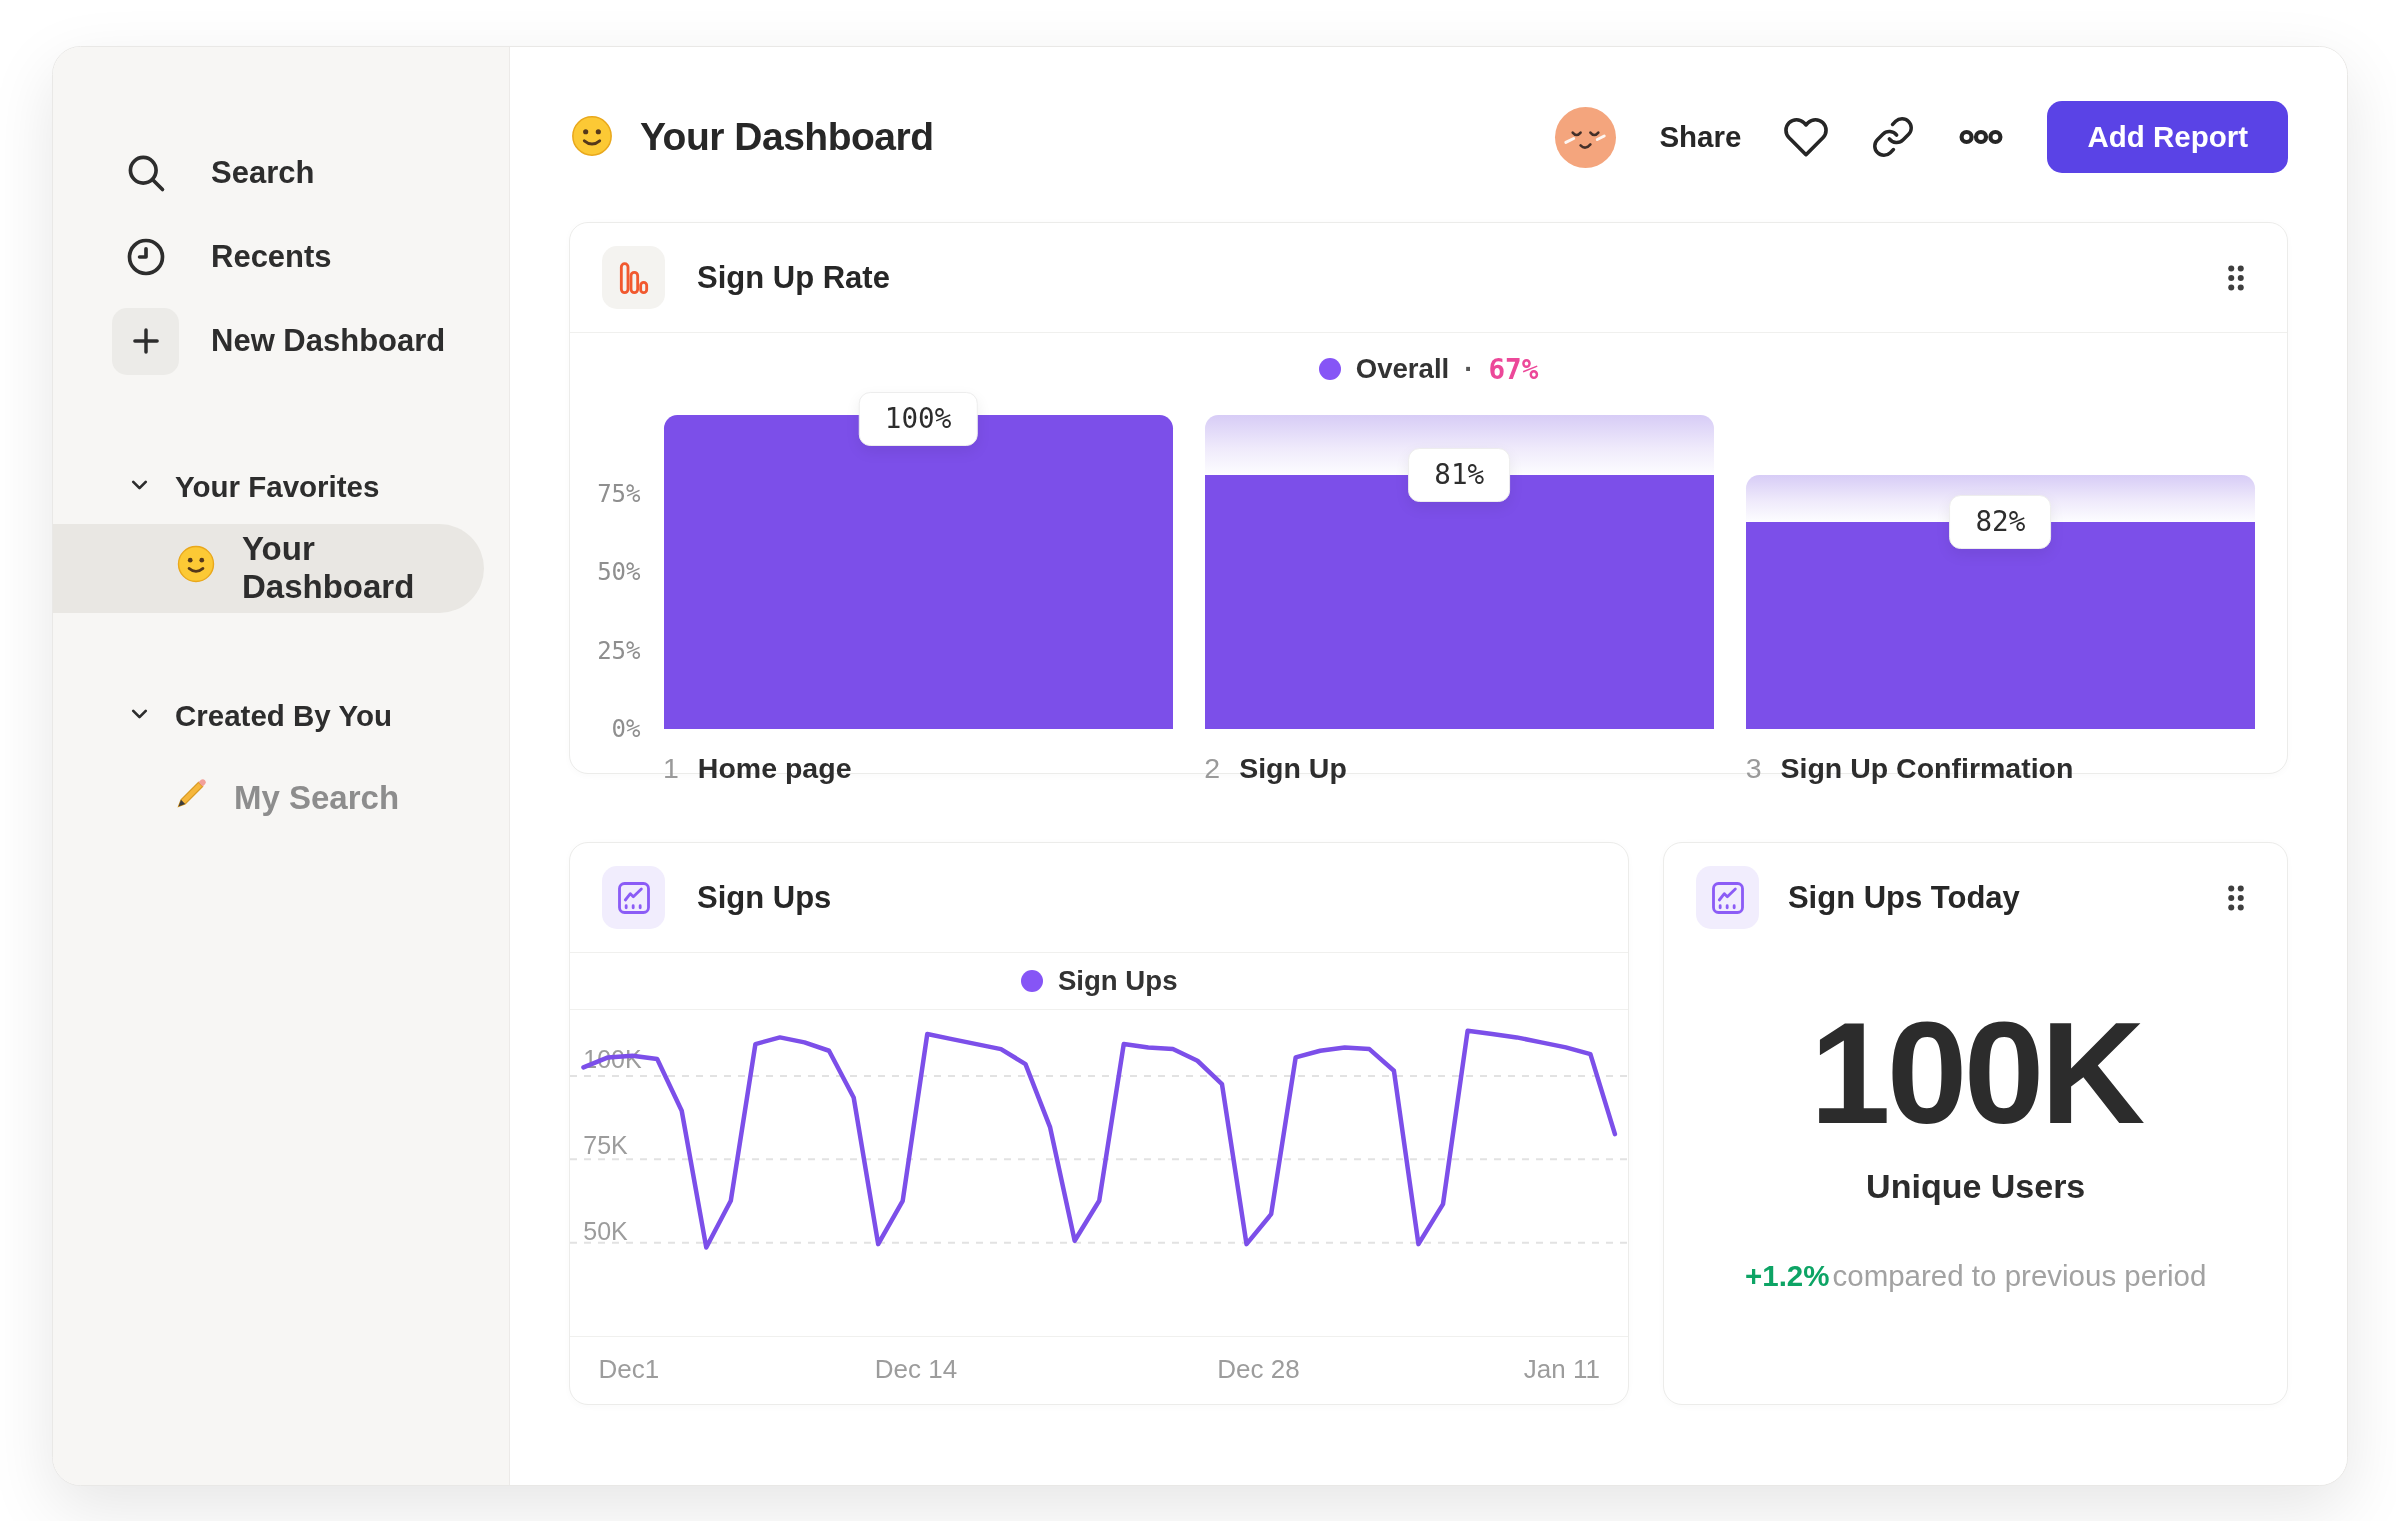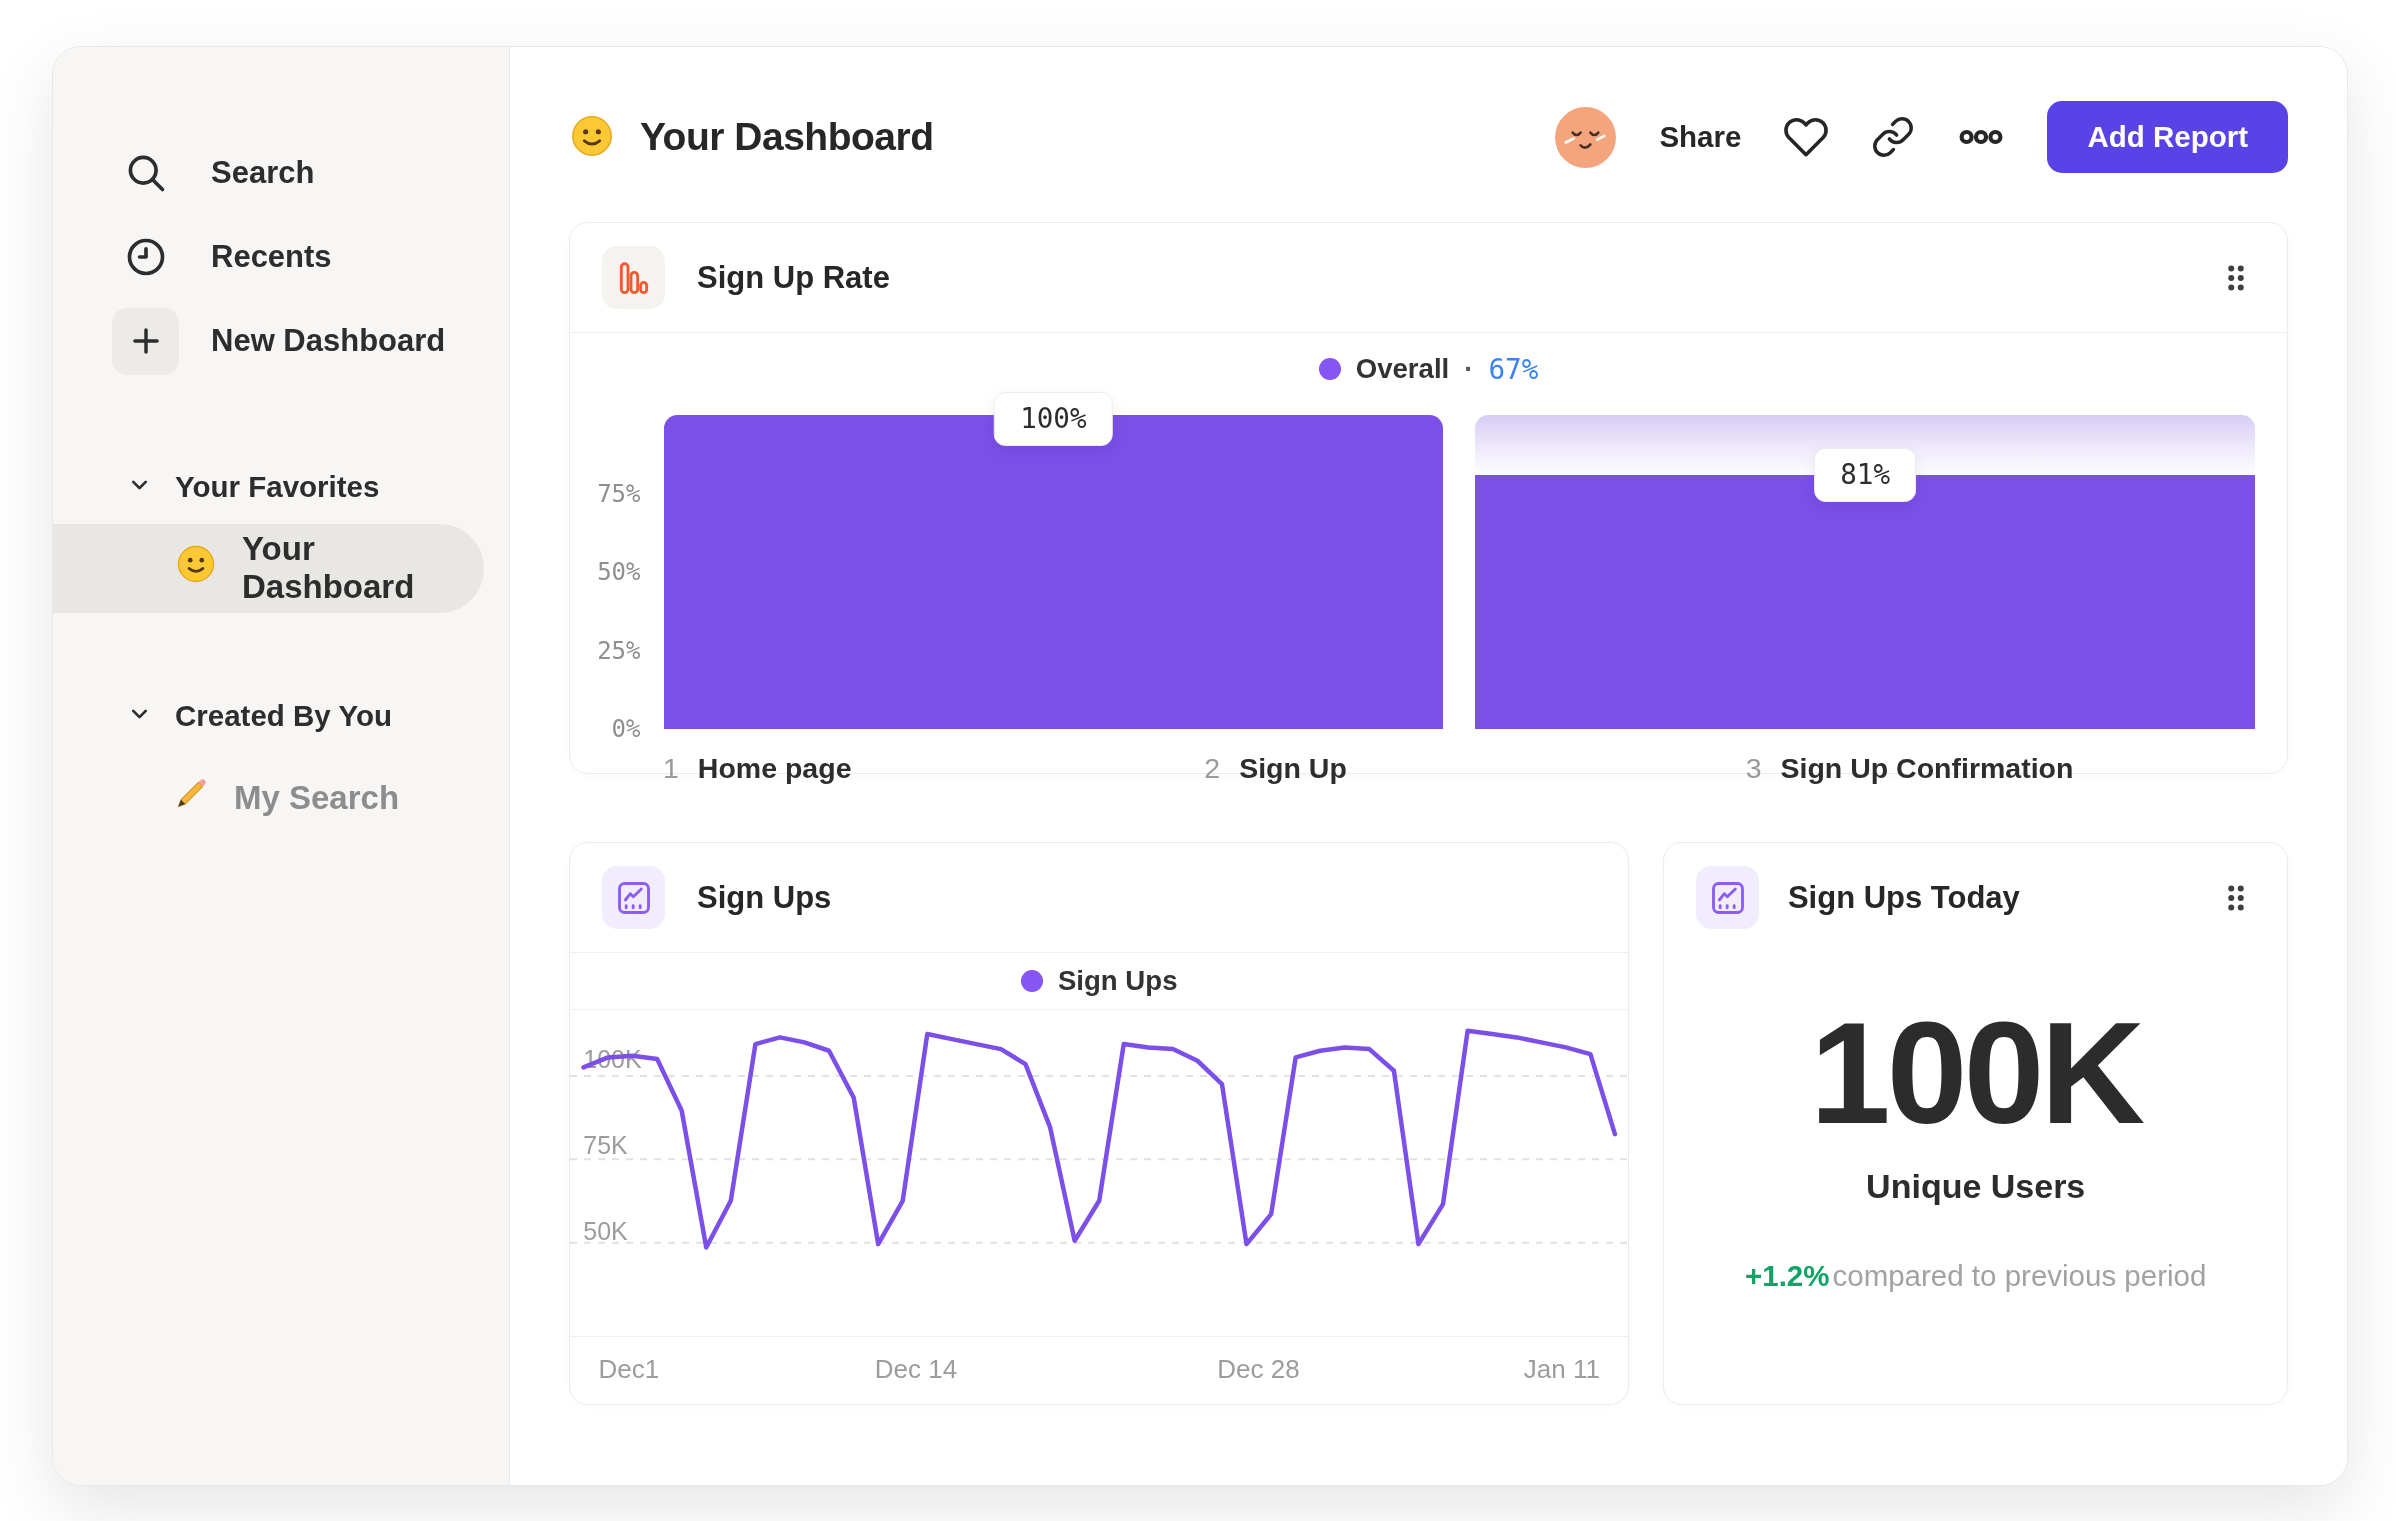--- a/index.html
+++ b/index.html
@@ -42,21 +42,21 @@
   .icon-tile { width:63px; height:63px; border-radius:15px; display:flex; align-items:center; justify-content:center; flex:none; }
   .tile-gray { background:#f4f3f0; }
   .tile-lav  { background:#f1edfd; }
   .card-title { font-size:31px; font-weight:700; color:#272727; }
   .drag { margin-left:auto; cursor:grab; display:flex; }
   .hdr-divider { border-bottom:1.9px solid #f0f0ee;gap:32px; }
 
   .legend-row { display:flex; align-items:center; justify-content:center; gap:15px; height:72px;
                 font-size:27.6px; font-weight:600; color:#333; }
   .legend-dot { width:22px; height:22px; border-radius:50%; background:#8655f6; }
-  .legend-val { font-family:"DejaVu Sans Mono",monospace; font-weight:400; color:#3b82f6;text-align:right; }
+  .legend-val { font-family:"DejaVu Sans Mono",monospace; font-weight:700; color:#ec4899;text-align:right; }
   .legend-sep { color:#555; }
 
   
   #card-funnel { margin-top:5.7px; height:552px; }
   .funnel-wrap { display:flex; padding:0 32px 0 9.5px; height:314px; margin-top:9.5px; }
   .gutter { width:84px; flex:none; position:relative; }
   .f-tick { position:absolute; right:23px; transform:translateY(50%);
             font-family:"DejaVu Sans Mono",monospace; font-size:24px; color:#8f8f8f; }
   .bars { flex:1; display:flex; gap:32px; }
   .step { flex:1; position:relative; }
@@ -257,20 +257,25 @@
           </div>
         <div class="bars" id="funnel-bars">
             <div class="step">
               <div class="solid" style="height: 314px; background: rgb(124, 79, 233); border-radius: 13.3px 13.3px 0px 0px;"></div>
               <div class="badge" style="top: 4px;">100%</div>
             </div>
             <div class="step">
               <div class="ghost" style="bottom: 254px; height: 60px;"></div>
               <div class="solid" style="height: 254px; background: rgb(124, 79, 233);"></div>
               <div class="badge" style="top: 60px;">81%</div>
+            </div>
+            <div class="step">
+              <div class="ghost" style="bottom: 207px; height: 47px;"></div>
+              <div class="solid" style="height: 207px; background: rgb(124, 79, 233);"></div>
+              <div class="badge" style="top: 107px;">82%</div>
             </div>
           </div>
       </div>
       <div class="funnel-labels" id="funnel-labels">
           <div class="f-label"><span class="f-num">1</span><span class="f-name">Home page</span></div>
           <div class="f-label"><span class="f-num">2</span><span class="f-name">Sign Up</span></div>
           <div class="f-label"><span class="f-num">3</span><span class="f-name">Sign Up Confirmation</span></div>
         </div>
     </div>
 

